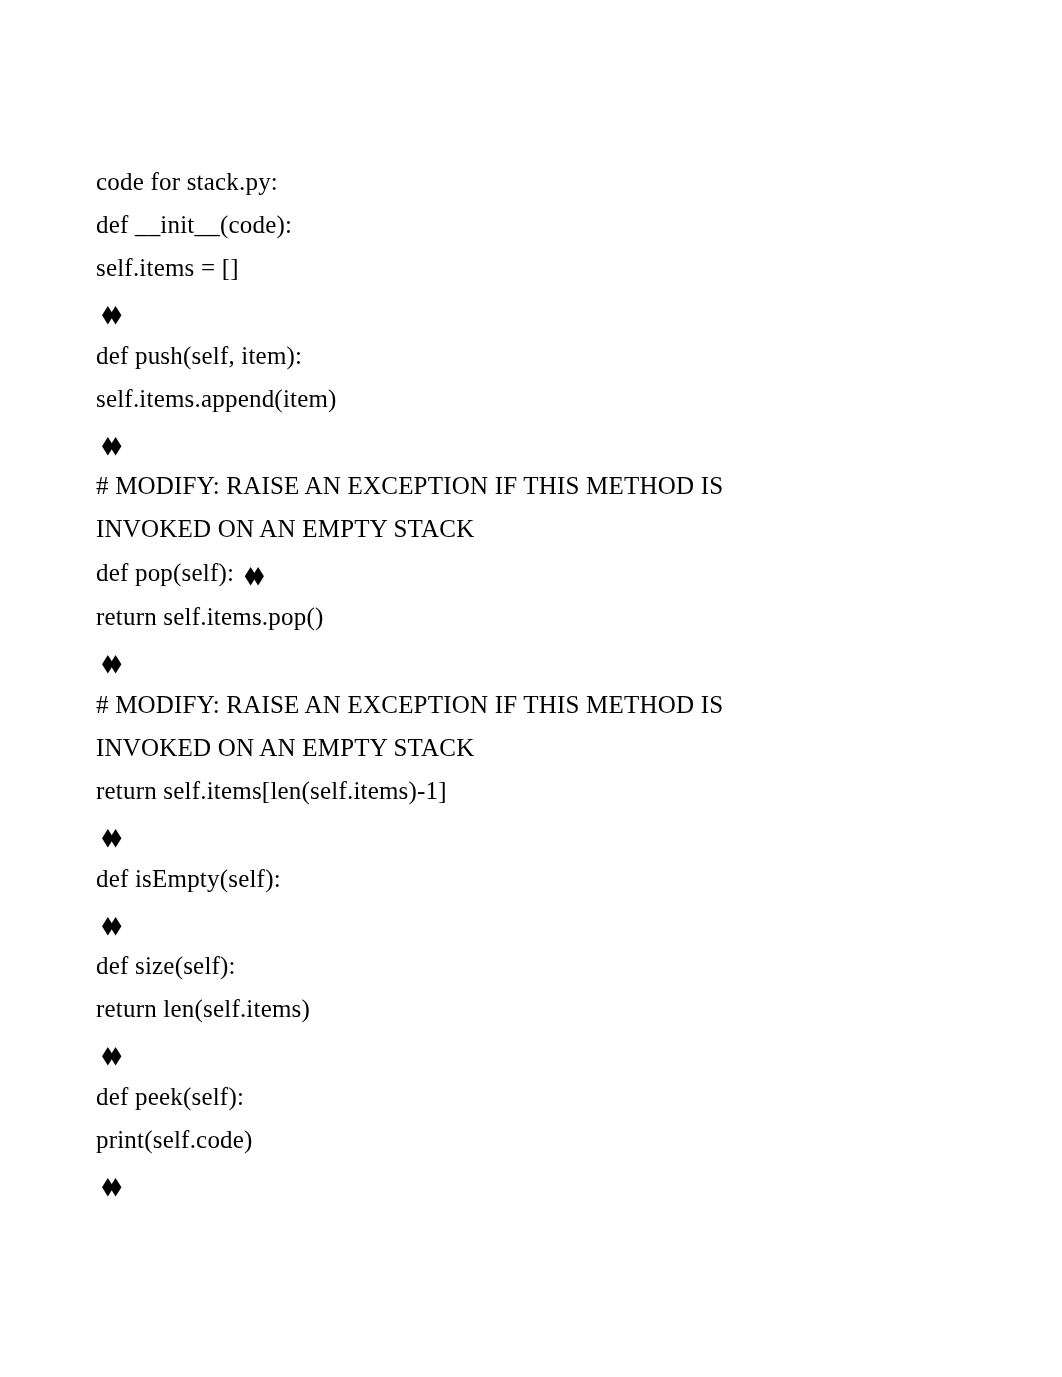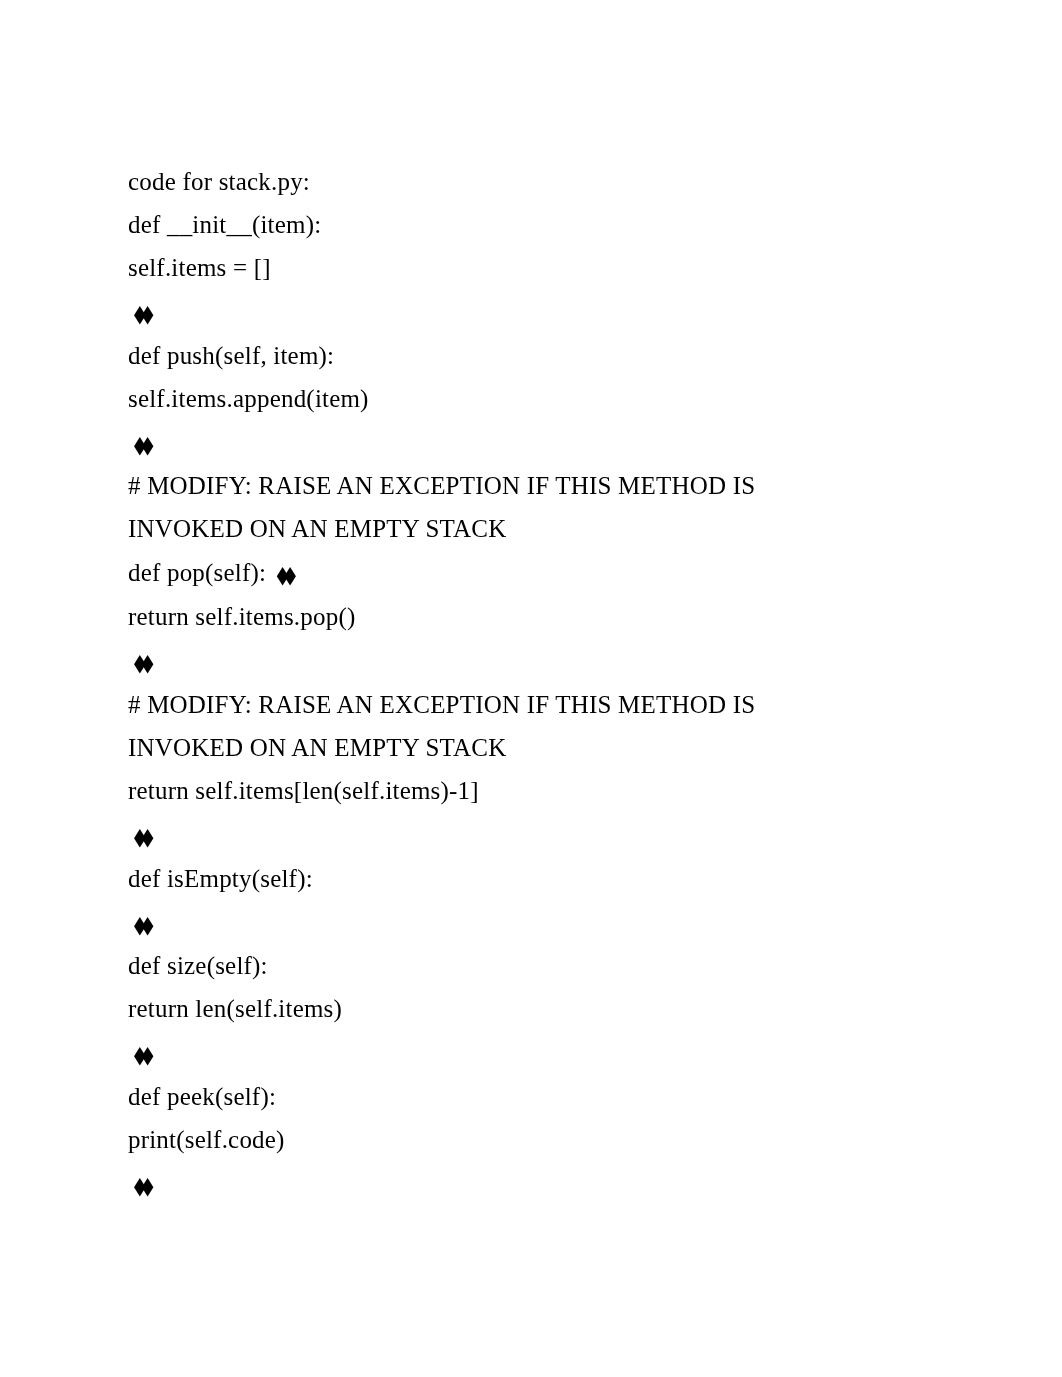--- a/index.html
+++ b/index.html
@@ -15,21 +15,20 @@
     height: 1377px;
     padding: 160px 90px 90px 96px;
     font-family: Georgia, 'Times New Roman', Times, serif;
     font-size: 25px;
     line-height: 1.72;
     color: #000000;
     letter-spacing: 0.2px;
   }
   .line {
     display: block;
-    margin-left: 32px;
   }
   .diamonds {
     font-family: Arial, Helvetica, sans-serif;
     font-weight: bold;
     font-size: 26px;
     letter-spacing: -4px;
     display: inline-block;
     transform: translateY(2px);
     padding-left: 6px;
   }
@@ -41,21 +40,21 @@
     display: inline-block;
     transform: translateY(2px);
     margin-left: 4px;
   }
 </style>
 </head>
 <body>
 
 <div class="page">
   <span class="line">code for stack.py:</span>
-  <span class="line"> def __init__(item):</span>
+  <span class="line"> def __init__(code):</span>
   <span class="line"> self.items = []</span>
   <span class="line diamonds"> ⬧⬧</span>
   <span class="line"> def push(self, item):</span>
   <span class="line"> self.items.append(item)</span>
   <span class="line diamonds"> ⬧⬧</span>
   <span class="line"> # MODIFY: RAISE AN EXCEPTION IF THIS METHOD IS</span>
   <span class="line">INVOKED ON AN EMPTY STACK</span>
   <span class="line"><span> def pop(self): </span><span class="diamondsInline">⬧⬧</span></span>
   <span class="line"> return self.items.pop()</span>
   <span class="line diamonds"> ⬧⬧</span>

